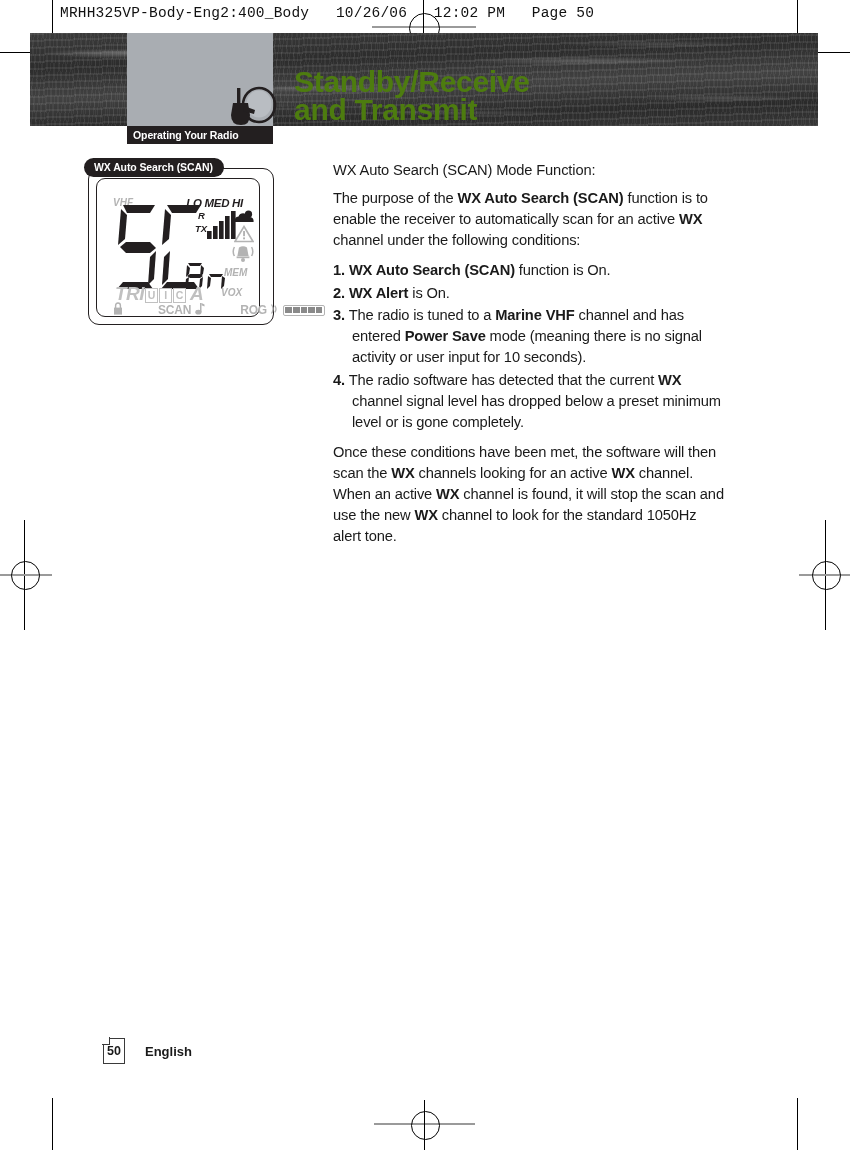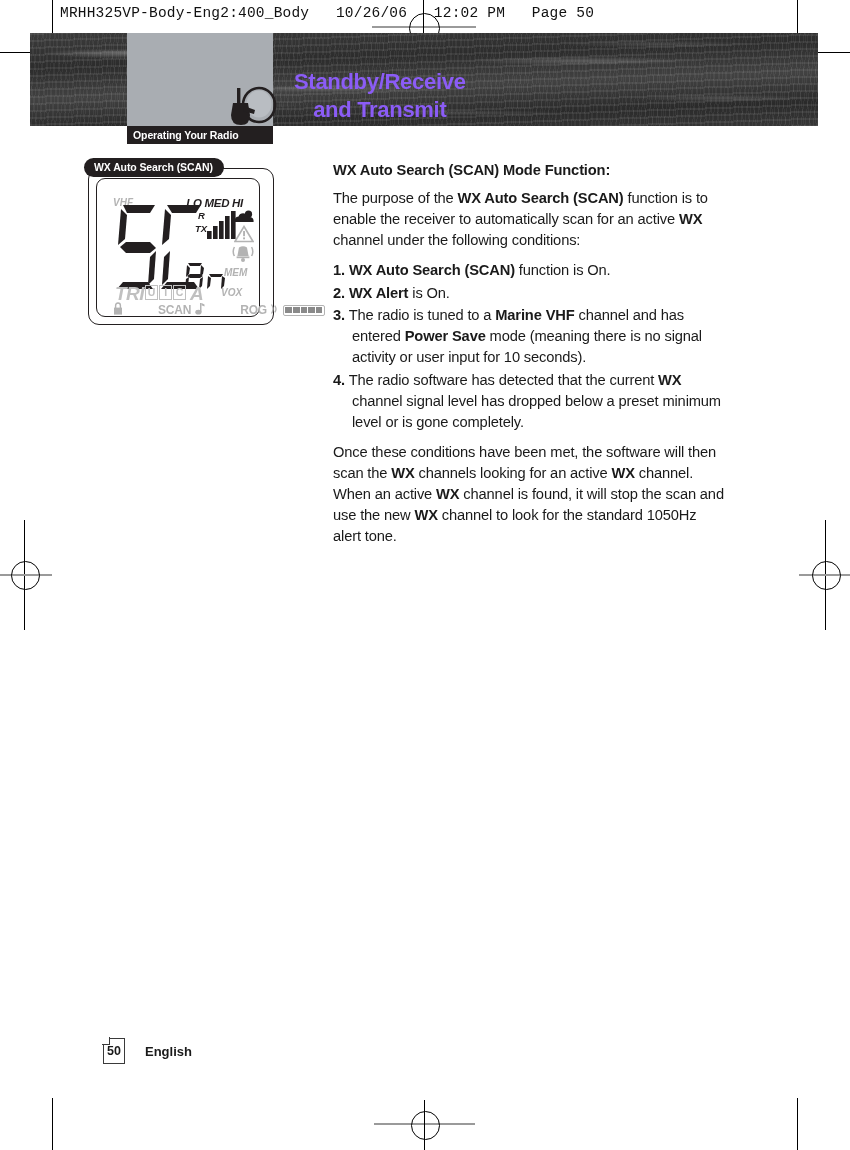--- a/index.html
+++ b/index.html
@@ -70,26 +70,25 @@
     left: 127px;
     top: 33px;
     width: 146px;
     height: 93px;
     background: #a9adb2;
   }
   .banner-title {
     position: absolute;
     left: 294px;
     top: 68px;
-    color: #8b5cf6;
+    color: #4d7c0f;
     font-weight: bold;
-    font-size: 22px;
+    font-size: 30px;
     line-height: 28px;
     letter-spacing: -0.3px;
-    text-align: center;
   }
   .banner-title span { display: block; }
 
   
   .radio-icon {
     position: absolute;
     left: 224px;
     top: 84px;
     width: 56px;
     height: 46px;
@@ -159,21 +158,21 @@
     font-family: "Liberation Sans", sans-serif;
   }
   .lbl-vhf { left: 16px; top: 18px; font-size: 10px; color: #b3b3b3; font-style: italic; font-weight: bold; position: absolute; }
   .lbl-lomedhi { right: 16px; top: 18px; font-size: 11.5px; color: #231f20; font-style: italic; font-weight: bold; position: absolute; letter-spacing: -0.3px; }
   .lbl-r { position: absolute; left: 101px; top: 31px; font-size: 9.5px; font-style: italic; font-weight: bold; color: #231f20; }
   .lbl-tx { position: absolute; left: 98px; top: 44px; font-size: 9.5px; font-style: italic; font-weight: bold; color: #231f20; }
   .lbl-mem { position: absolute; left: 127px; top: 88px; font-size: 10px; font-style: italic; font-weight: bold; color: #b3b3b3; }
   .lbl-vox { position: absolute; left: 124px; top: 108px; font-size: 10px; font-style: italic; font-weight: bold; color: #b3b3b3; }
   .bigdigits { position: absolute; left: 18px; top: 22px; width: 92px; height: 92px; }
   .subdigits { position: absolute; left: 88px; top: 83px; width: 42px; height: 28px; }
-  .row-tri { position: absolute; left: 18px; top: 104px; display: flex; gap: 1px; }
+  .row-tri { position: absolute; left: 18px; top: 104px; display: flex; align-items: center; gap: 1px; }
   .tri-text { font-size: 19px; font-style: italic; font-weight: bold; color: #c0c0c0; letter-spacing: -0.5px; }
   .tri-box {
     border: 1.4px solid #c0c0c0;
     font-size: 10.5px;
     font-weight: bold;
     font-style: normal;
     color: #c0c0c0;
     width: 11px;
     height: 13px;
     line-height: 12px;
@@ -201,21 +200,21 @@
     top: 160px;
     width: 392px;
     font-size: 14.7px;
     line-height: 20.9px;
     color: #1a1a1a;
     letter-spacing: -0.15px;
   }
   .content h2 {
     margin: 0 0 7px 0;
     font-size: 14.7px;
-    font-weight: bold;
+    font-weight: normal;
     letter-spacing: -0.15px;
   }
   .content p { margin: 0 0 9px 0; }
   .content .numitem {
     margin: 0 0 2px 0;
     padding-left: 19px;
     text-indent: -19px;
   }
   .content .numitem.last { margin-bottom: 9px; }
   .content b { font-weight: bold; }

